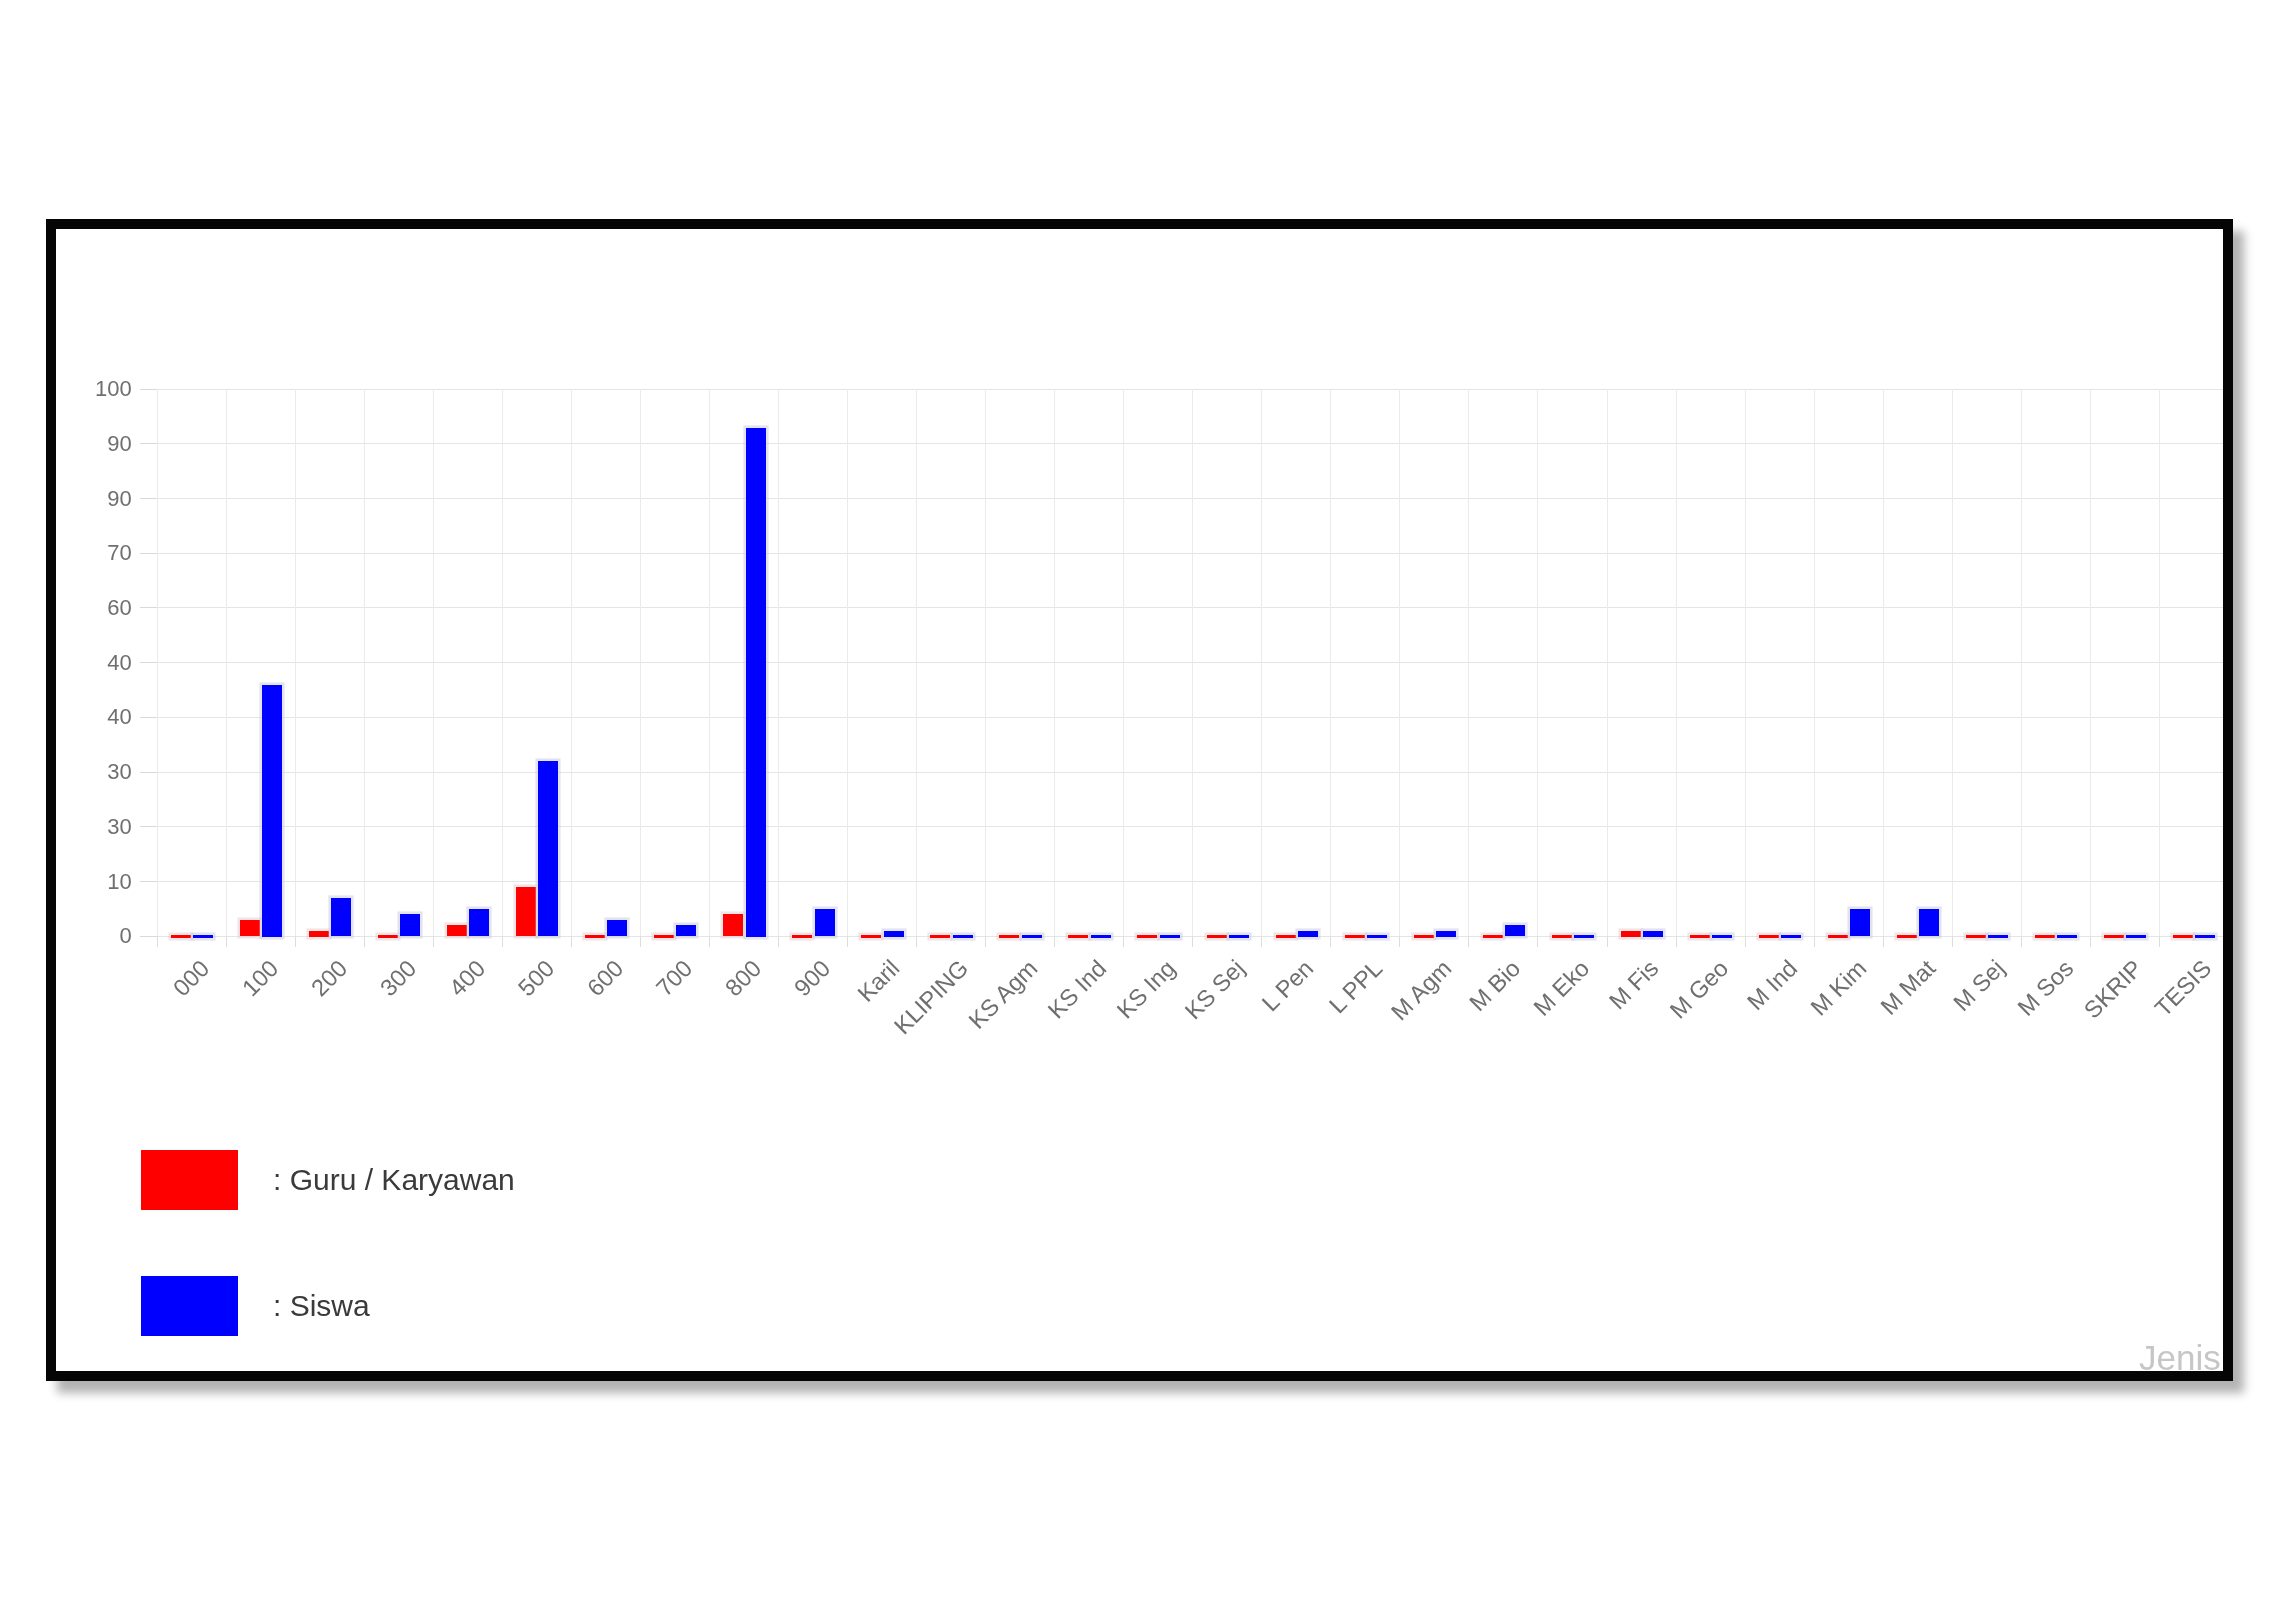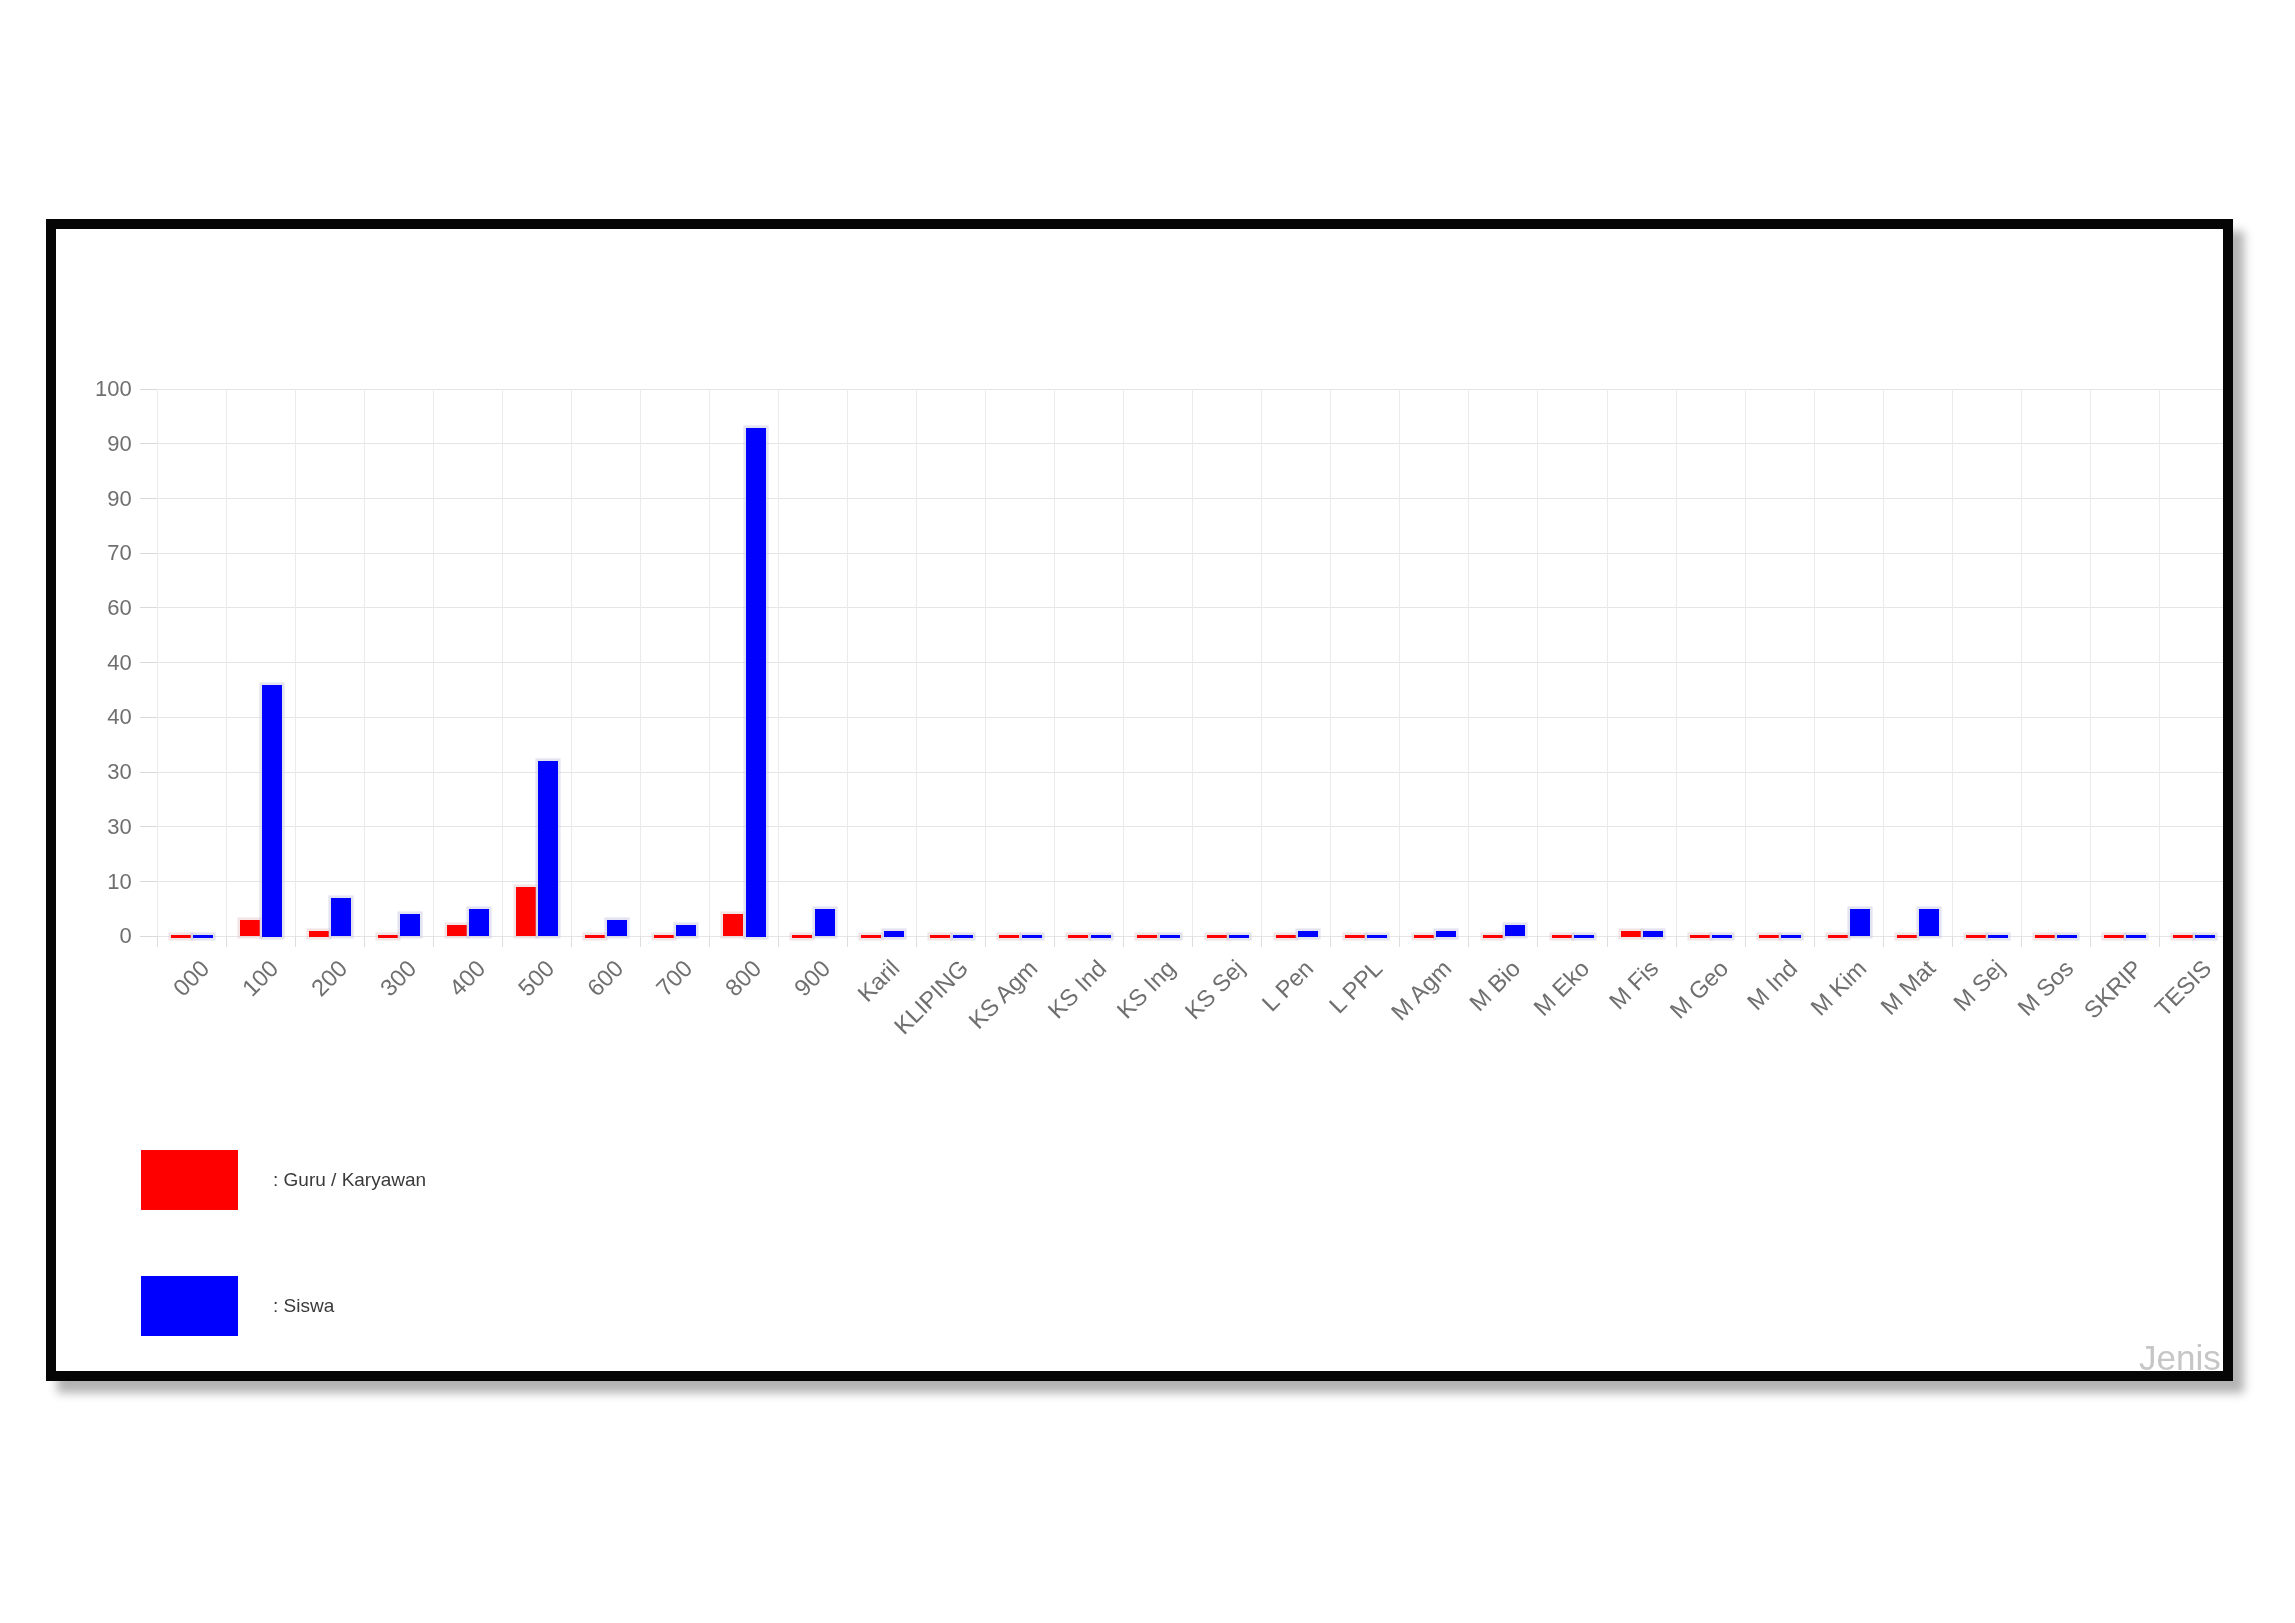--- a/index.html
+++ b/index.html
@@ -33,21 +33,21 @@
     font-size:23.6px; color:#6f6f6f; line-height:26px; white-space:nowrap;
     transform:rotate(-45deg); transform-origin:100% 0;
   }
   .bar { position:absolute; }
   .bar.guru { background:#ff0000; box-shadow:0 0 0 2.6px rgba(228,195,200,0.45); }
   .bar.siswa { background:#0000ff; box-shadow:0 0 0 2.6px rgba(200,200,228,0.5); }
   .legend-row { position:absolute; left:85px; height:60px; }
   .legend-swatch { position:absolute; left:0; top:0; width:97px; height:60px; }
   .legend-label {
     position:absolute; left:132px; top:0; height:60px; display:flex; align-items:center;
-    font-size:19px; color:#3a3a3a; white-space:nowrap;
+    font-size:30px; color:#3a3a3a; white-space:nowrap;
   }
   .watermark {
     position:absolute; left:2083px; top:1109px;
     font-size:35px; color:#c6c6c6; white-space:nowrap; font-weight:300;
   }
 </style>
 </head>
 <body>
 
 <div class="page">

